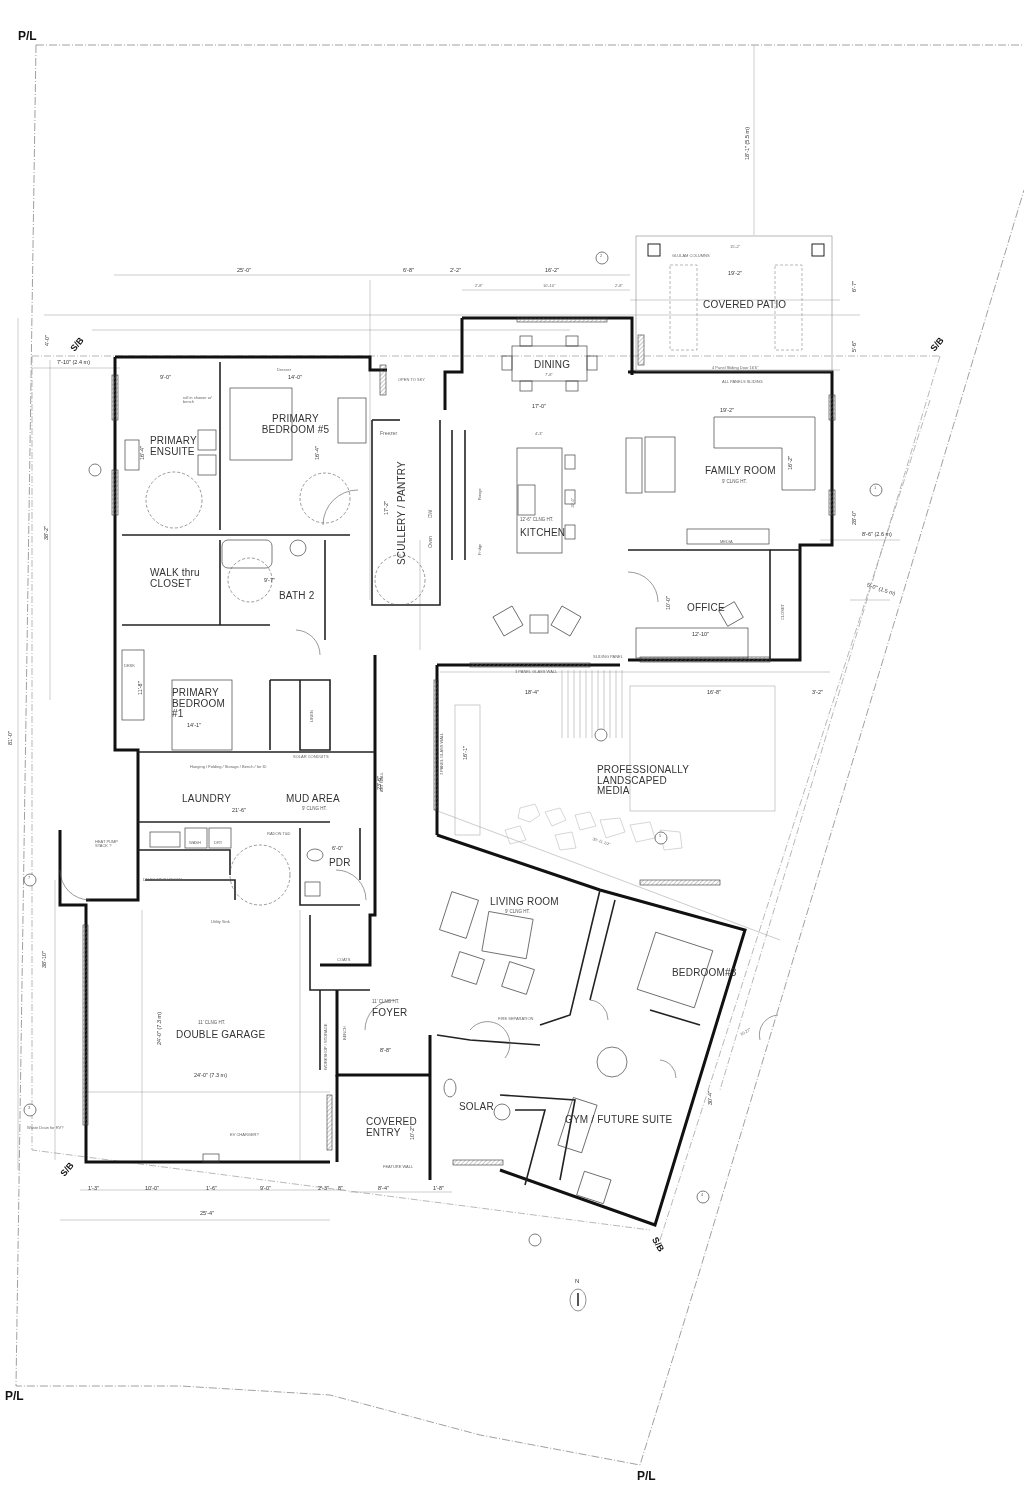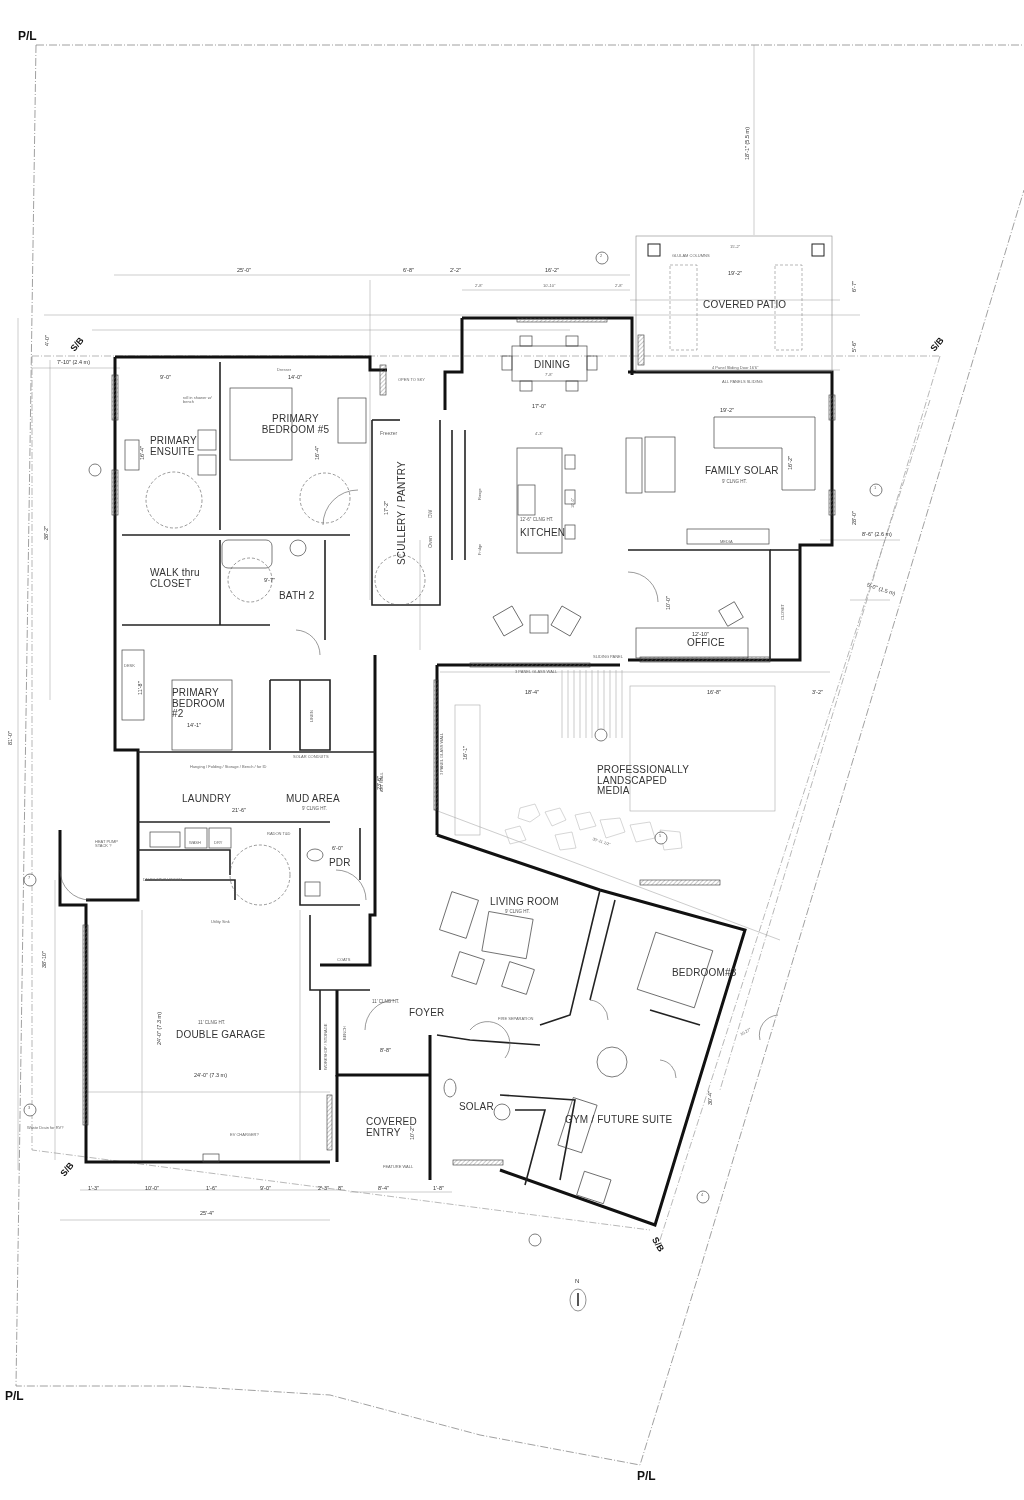--- a/index.html
+++ b/index.html
@@ -282,41 +282,41 @@
 <div class="lbl sb" style="left:70px;top:340px;transform:rotate(-50deg);">S/B</div>
 <div class="lbl sb" style="left:930px;top:340px;transform:rotate(-50deg);">S/B</div>
 <div class="lbl sb" style="left:60px;top:1165px;transform:rotate(-50deg);">S/B</div>
 <div class="lbl sb" style="left:650px;top:1240px;transform:rotate(60deg);">S/B</div>
 <div class="lbl" style="left:575px;top:1278px;font-size:6px;">N</div>
 
 <div class="lbl room" style="left:150px;top:436px;width:42px;white-space:normal;">PRIMARY ENSUITE</div>
 <div class="lbl room" style="left:258px;top:414px;width:75px;white-space:normal;">PRIMARY BEDROOM #5</div>
 <div class="lbl room" style="left:150px;top:568px;width:50px;white-space:normal;text-align:left;">WALK thru CLOSET</div>
 <div class="lbl room" style="left:279px;top:591px;">BATH 2</div>
-<div class="lbl room" style="left:172px;top:688px;width:60px;white-space:normal;text-align:left;">PRIMARY BEDROOM #2</div>
+<div class="lbl room" style="left:172px;top:688px;width:60px;white-space:normal;text-align:left;">PRIMARY BEDROOM #1</div>
 <div class="lbl room" style="left:182px;top:794px;">LAUNDRY</div>
 <div class="lbl room" style="left:286px;top:794px;">MUD AREA</div>
 <div class="lbl sub" style="left:302px;top:807px;">9' CLNG HT.</div>
 <div class="lbl room" style="left:329px;top:858px;">PDR</div>
 <div class="lbl room rot90" style="left:397px;top:565px;">SCULLERY / PANTRY</div>
 <div class="lbl room" style="left:534px;top:360px;">DINING</div>
 <div class="lbl sub" style="left:520px;top:518px;">12'-6" CLNG HT.</div>
 <div class="lbl room" style="left:520px;top:528px;">KITCHEN</div>
 <div class="lbl room" style="left:703px;top:300px;">COVERED PATIO</div>
-<div class="lbl room" style="left:705px;top:466px;">FAMILY SOLAR</div>
+<div class="lbl room" style="left:705px;top:466px;">FAMILY ROOM</div>
 <div class="lbl sub" style="left:722px;top:480px;">9' CLNG HT.</div>
-<div class="lbl room" style="left:687px;top:638px;">OFFICE</div>
+<div class="lbl room" style="left:687px;top:603px;">OFFICE</div>
 <div class="lbl room" style="left:597px;top:765px;width:90px;white-space:normal;text-align:left;">PROFESSIONALLY LANDSCAPED MEDIA</div>
 <div class="lbl room" style="left:490px;top:897px;">LIVING ROOM</div>
 <div class="lbl sub" style="left:505px;top:910px;">9' CLNG HT.</div>
 <div class="lbl room" style="left:672px;top:968px;">BEDROOM#3</div>
 <div class="lbl room" style="left:565px;top:1115px;">GYM / FUTURE SUITE</div>
 <div class="lbl room" style="left:459px;top:1102px;">SOLAR</div>
 <div class="lbl sub" style="left:372px;top:1000px;">11' CLNG HT.</div>
-<div class="lbl room" style="left:372px;top:1008px;margin-left:37px;">FOYER</div>
+<div class="lbl room" style="left:372px;top:1008px;">FOYER</div>
 <div class="lbl room" style="left:366px;top:1117px;width:42px;white-space:normal;text-align:left;">COVERED ENTRY</div>
 <div class="lbl sub" style="left:198px;top:1021px;">11' CLNG HT.</div>
 <div class="lbl room" style="left:176px;top:1030px;">DOUBLE GARAGE</div>
 
 <div class="lbl tiny" style="left:183px;top:396px;width:30px;white-space:normal;">roll in shower w/ bench</div>
 <div class="lbl tiny" style="left:277px;top:368px;">Dresser</div>
 <div class="lbl tiny" style="left:124px;top:664px;">DESK</div>
 <div class="lbl tiny rot90" style="left:310px;top:722px;">LINEN</div>
 <div class="lbl tiny" style="left:190px;top:765px;">Hanging / Folding / Storage / Bench / for ID</div>
 <div class="lbl tiny" style="left:95px;top:840px;width:28px;white-space:normal;">HEAT PUMP STACK ?</div>

